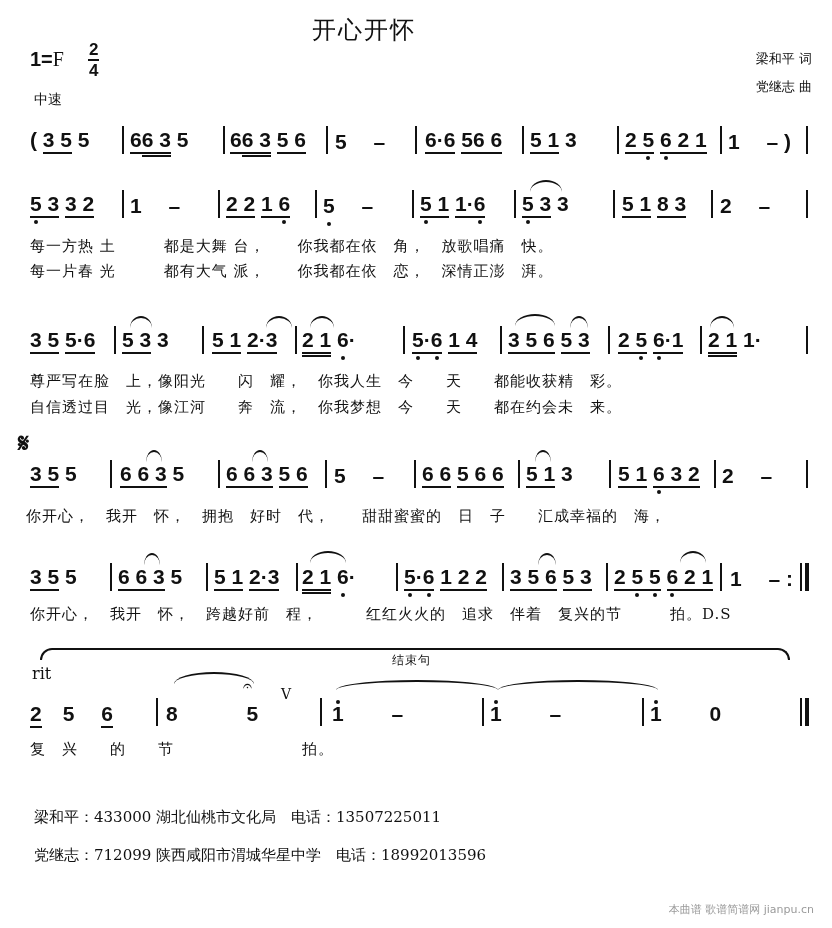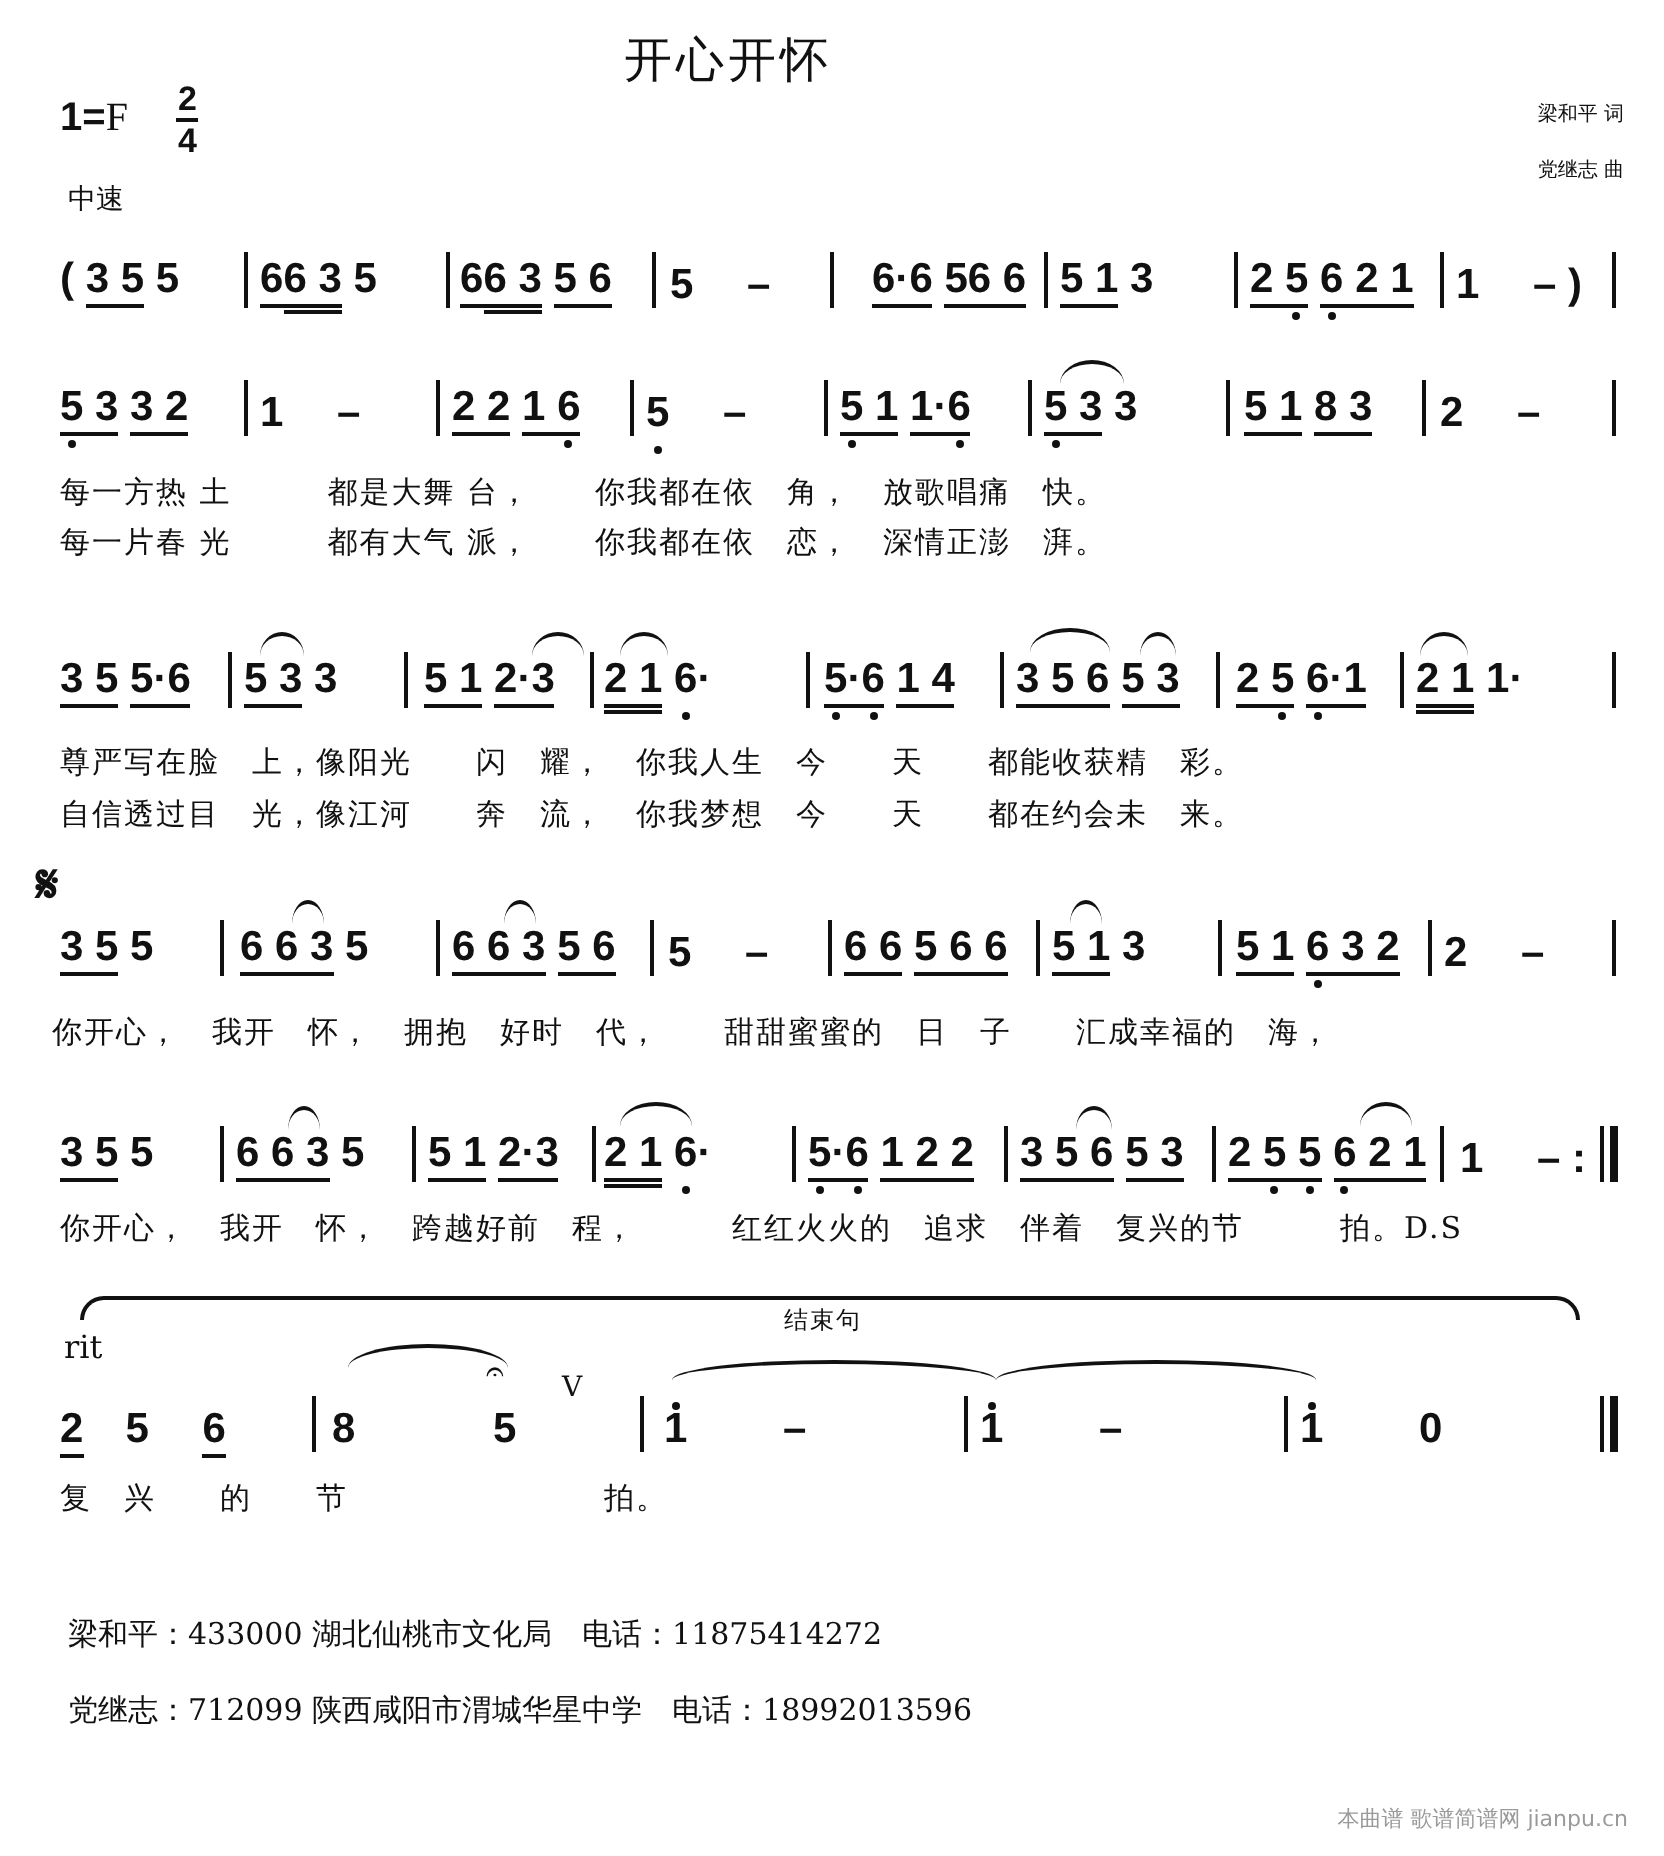--- a/index.html
+++ b/index.html
@@ -7,21 +7,21 @@
          font-family:"DejaVu Sans", sans-serif; }
   .abs { position:absolute; }
   .title { left:0; width:728px; top:14px; text-align:center; font-size:24px; letter-spacing:2px;
            font-family:"DejaVu Serif", serif; }
   .key { left:30px; top:48px; font-size:20px; font-weight:bold; font-family:"Liberation Sans", sans-serif; }
   .key .f { font-family:"Liberation Serif", serif; font-weight:normal; }
   .meter { left:88px; top:40px; font-size:17px; font-weight:bold; line-height:19px; text-align:center;
            font-family:"Liberation Sans", sans-serif; }
   .meter .top { border-bottom:2px solid #111; display:block; padding:0 1px; }
   .tempo { left:34px; top:91px; font-size:14px; font-family:"DejaVu Serif", serif; }
-  .credit { right:20px; font-size:10px; font-family:"DejaVu Serif", serif; }
+  .credit { right:20px; font-size:13px; font-family:"DejaVu Serif", serif; }
   .notes { font-family:"Liberation Sans", sans-serif; font-weight:bold; font-size:21px; white-space:pre; }
   .measure { position:absolute; white-space:nowrap; }
   .barline { position:absolute; width:2px; background:#111; height:28px; }
   .lyric { position:absolute; font-size:15px; font-family:"DejaVu Serif", serif; white-space:pre; letter-spacing:1px; }
   .u1 { border-bottom:2px solid #111; padding-bottom:1px; }
   .u2 { border-bottom:5px double #111; padding-bottom:1px; }
   .dotb { position:relative; }
   .dotb::after { content:""; position:absolute; left:50%; margin-left:-2px; bottom:-9px; width:4px; height:4px;
                  background:#111; border-radius:50%; }
   .dott { position:relative; }
@@ -49,21 +49,21 @@
 
 <div class="abs notes" style="left:30px; top:128px;">
   <span class="measure" style="left:0;top:0">( <span class="u1">3 5</span> 5</span>
   <span class="barline" style="left:92px;top:-2px"></span>
   <span class="measure" style="left:100px;top:0"><span class="u1">6</span><span class="u2">6 3</span> 5</span>
   <span class="barline" style="left:193px;top:-2px"></span>
   <span class="measure" style="left:200px;top:0"><span class="u1">6</span><span class="u2">6 3</span> <span class="u1">5 6</span></span>
   <span class="barline" style="left:296px;top:-2px"></span>
   <span class="measure" style="left:305px;top:0">5　 –</span>
   <span class="barline" style="left:385px;top:-2px"></span>
-  <span class="measure" style="left:406px;top:0"><span class="u1">6·<span class="u1">6</span></span> <span class="u1">5<span class="u1">6 6</span></span></span>
+  <span class="measure" style="left:395px;top:0"><span class="u1">6·<span class="u1">6</span></span> <span class="u1">5<span class="u1">6 6</span></span></span>
   <span class="barline" style="left:492px;top:-2px"></span>
   <span class="measure" style="left:500px;top:0"><span class="u1">5 1</span> 3</span>
   <span class="barline" style="left:587px;top:-2px"></span>
   <span class="measure" style="left:595px;top:0"><span class="u1">2 <span class="dotb">5</span></span> <span class="u1"><span class="dotb">6</span> <span class="u1">2 1</span></span></span>
   <span class="barline" style="left:690px;top:-2px"></span>
   <span class="measure" style="left:698px;top:0">1　 – )</span>
   <span class="barline" style="left:776px;top:-2px"></span>
 </div>
 
 <div class="abs notes" style="left:30px; top:192px;">
@@ -180,15 +180,15 @@
   <span class="measure" style="left:302px;top:0"><span class="dott">1</span>　　 –</span>
   <span class="barline" style="left:452px;top:-2px"></span>
   <span class="measure" style="left:460px;top:0"><span class="dott">1</span>　　 –</span>
   <span class="barline" style="left:612px;top:-2px"></span>
   <span class="measure" style="left:620px;top:0"><span class="dott">1</span>　　 0</span>
   <span class="barline" style="left:770px;top:-2px"></span>
   <span class="barline" style="left:775px;top:-2px;width:4px"></span>
 </div>
 <div class="lyric" style="left:30px;top:740px">复　兴　　的　　节　　　　　　　　拍。</div>
 
-<div class="abs info" style="top:808px">梁和平：433000 湖北仙桃市文化局　电话：11875414272</div>
+<div class="abs info" style="top:808px">梁和平：433000 湖北仙桃市文化局　电话：13507225011</div>
 <div class="abs info" style="top:846px">党继志：712099 陕西咸阳市渭城华星中学　电话：18992013596</div>
 <div class="abs watermark">本曲谱 歌谱简谱网 jianpu.cn</div>
 
 </body></html>

